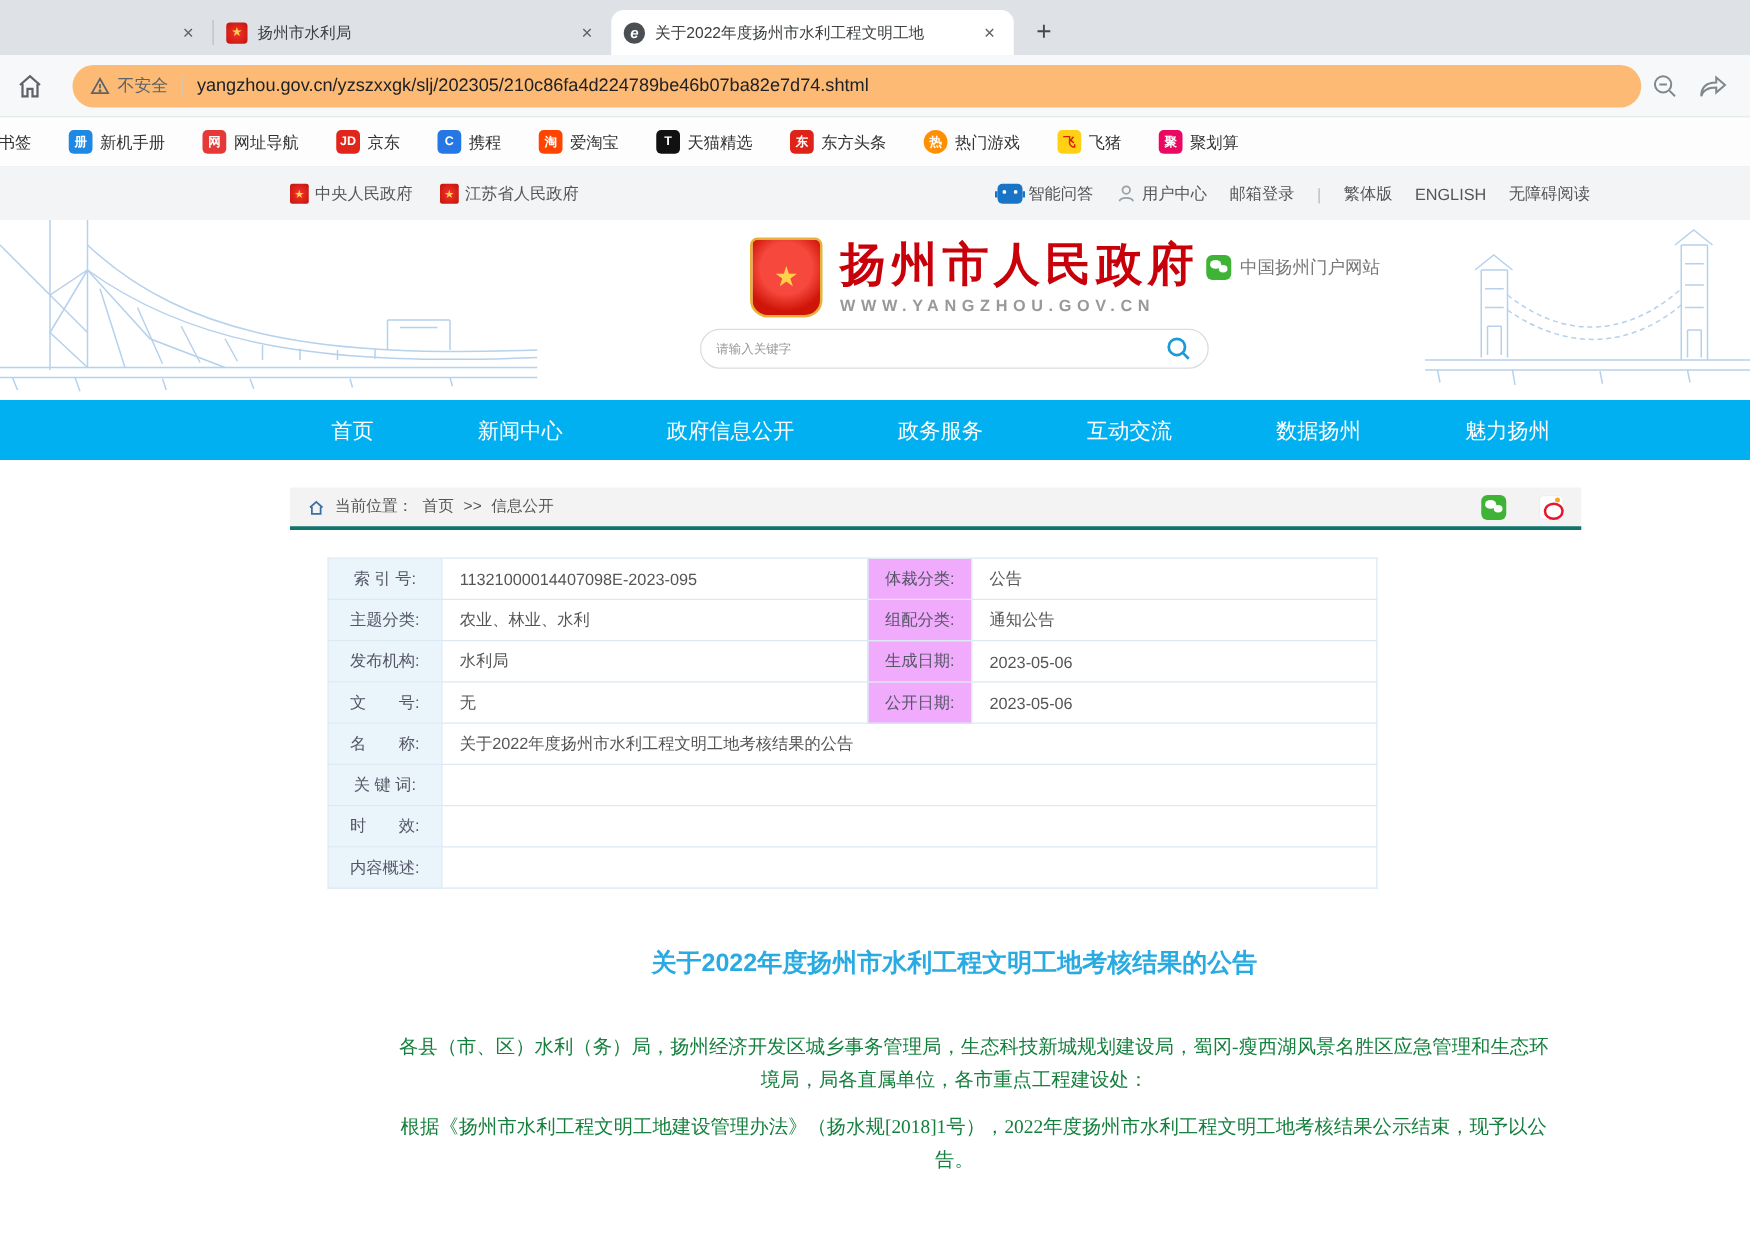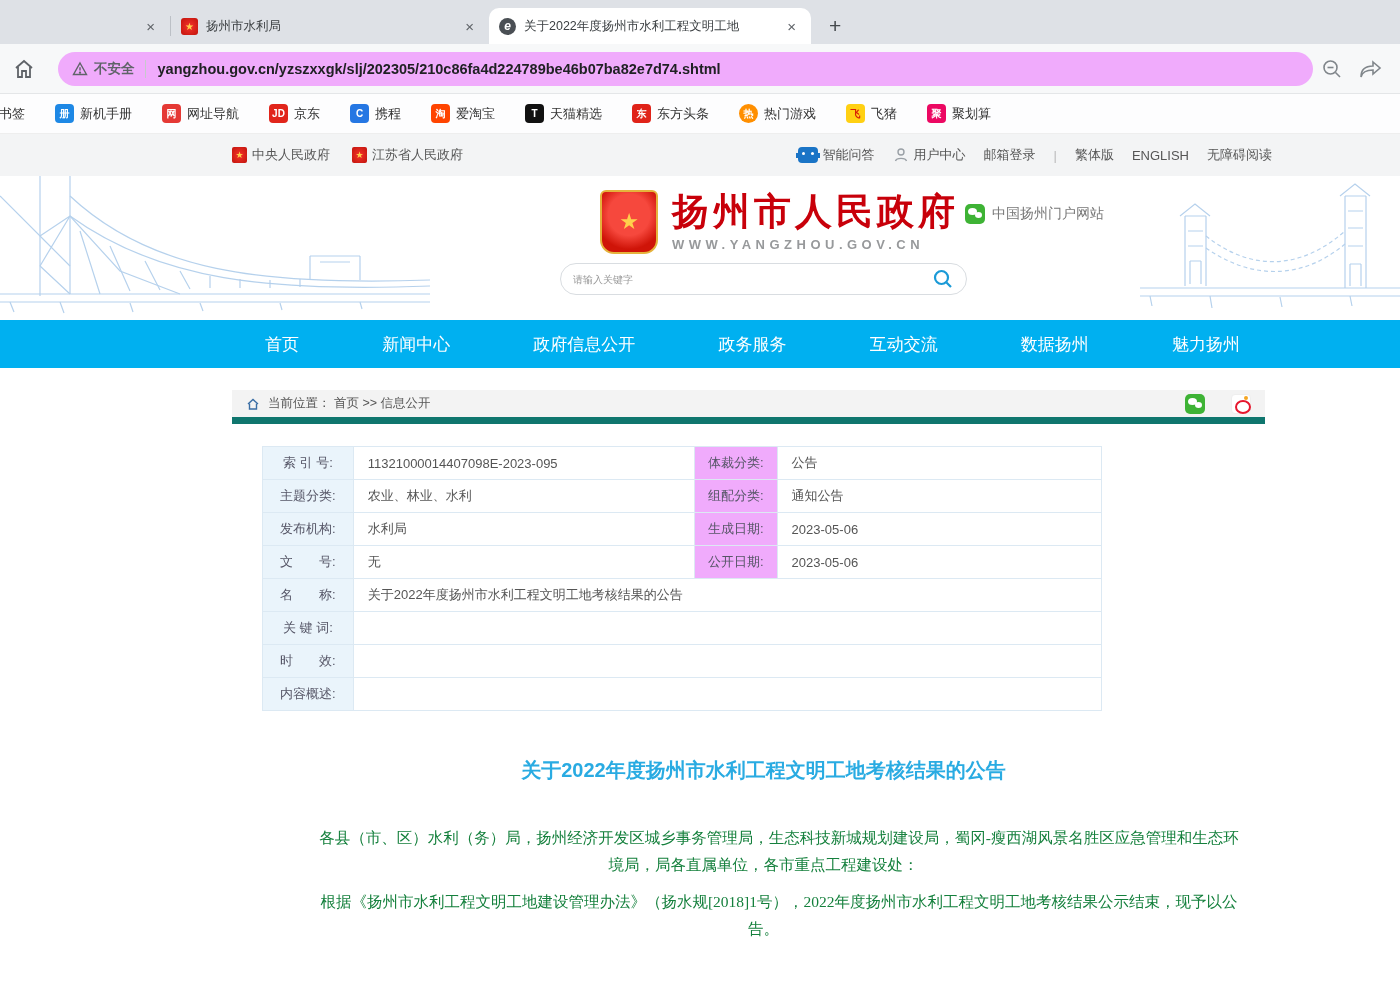--- a/index.html
+++ b/index.html
@@ -14,21 +14,21 @@
   .tab.active { width:322px; background:#fff; border-radius:10px 10px 0 0; }
   .tab-sep { width:1px; height:20px; background:#9aa0a6; margin-bottom:8px; opacity:.5; }
   .tab-title { flex:1; white-space:nowrap; overflow:hidden; margin:0 8px; }
   .tab-close { font-size:15px; color:#5f6368; padding:0 5px; cursor:pointer; }
   .newtab-btn { font-size:21px; color:#45494d; margin:0 0 6px 8px; padding:0 10px; }
   .favicon-emblem { width:17px; height:17px; border-radius:3px; background:radial-gradient(#f5342c,#c1130c); color:#ffd04c; font-size:10px; display:inline-flex; align-items:center; justify-content:center; flex:none; }
   .favicon-dark { width:17px; height:17px; border-radius:50%; background:#4a4f54; color:#fff; font-size:12px; font-weight:bold; display:inline-flex; align-items:center; justify-content:center; flex:none; font-style:italic; }
 
   .toolbar { height:50px; background:#f7f8f9; display:flex; align-items:center; border-bottom:1px solid #e4e6e8; }
   .home-ic { width:26px; margin-left:12px; color:#5f6368; }
-  .omnibox { width:1255px; height:34px; margin-left:20px; background:#f0abfc; border-radius:17px; display:flex; align-items:center; padding:0 14px;font-weight:bold; }
+  .omnibox { width:1255px; height:34px; margin-left:20px; background:#fdba74; border-radius:17px; display:flex; align-items:center; padding:0 14px; }
   .warn-ic { color:#5f6368; margin-right:6px; }
   .nosec { font-size:13.5px; color:#5f6368; margin-right:10px; white-space:nowrap; }
   .om-div { width:1px; height:18px; background:#c6c9cc; margin-right:12px; }
   .url-text { font-size:14.5px; color:#202124; white-space:nowrap; }
   .tb-right { display:flex; align-items:center; margin-left:8px; gap:16px; color:#5f6368; }
 
   .bookmarks { height:40px; background:#fdfdfe; display:flex; align-items:center; font-size:13px; color:#333; border-bottom:1px solid #eee; }
   .bm { display:flex; align-items:center; gap:6px; margin-right:30px; white-space:nowrap; cursor:pointer; }
   .bm:first-child { margin-left:-14px; }
   .bm-ic { width:19px; height:19px; border-radius:4px; display:inline-flex; align-items:center; justify-content:center; font-size:10px; font-weight:bold; flex:none; }
@@ -60,21 +60,21 @@
   .search-box input { flex:1; border:none; outline:none; font-size:10px; color:#333; background:transparent; font-family:inherit; }
   .search-box input::placeholder { color:#999; }
 
   
   .mainnav { height:48px; background:#00b0f0; display:flex; align-items:center; }
   .mainnav-inner { width:1035px; margin-left:235px; display:flex; justify-content:space-between; padding:0 30px; }
   .nav-item { color:#fff; font-size:17px; cursor:pointer; white-space:nowrap; }
 
   
   .content { width:1033px; margin-left:232px; }
-  .crumbbar { margin-top:22px; height:34px; background:#f3f3f3; border-bottom:7px solid #0f766e; display:flex; align-items:center; font-size:12.5px; color:#555; padding:0 14px; }
+  .crumbbar { margin-top:22px; height:34px; background:#f3f3f3; border-bottom:3px solid #0f766e; display:flex; align-items:center; font-size:12.5px; color:#555; padding:0 14px;font-family:Liberation Mono, monospace; }
   .crumb-home { color:#3a6ea5; margin-right:8px; display:flex; }
   .crumb a { color:#555; text-decoration:none; cursor:pointer; }
   .crumb-right { margin-left:auto; display:flex; align-items:center; gap:26px; }
   .weibo-ic { width:20px; height:20px; border-radius:4px; background:#fff; border:1px solid #eee; position:relative; }
   .weibo-ic::before { content:""; position:absolute; left:3px; top:5px; width:12px; height:10px; border:2px solid #e6162d; border-radius:50%; }
   .weibo-ic::after { content:""; position:absolute; right:2px; top:1px; width:4px; height:4px; background:#f5a623; border-radius:50%; }
 
   table.meta { width:840px; margin:22px 0 0 30px; border-collapse:collapse; font-size:13px; color:#556; }
   table.meta td { border:1px solid #dce9f3; height:33px; }
   td.lbl { background:#eaf4fb; width:105px; text-align:center; color:#556; }

